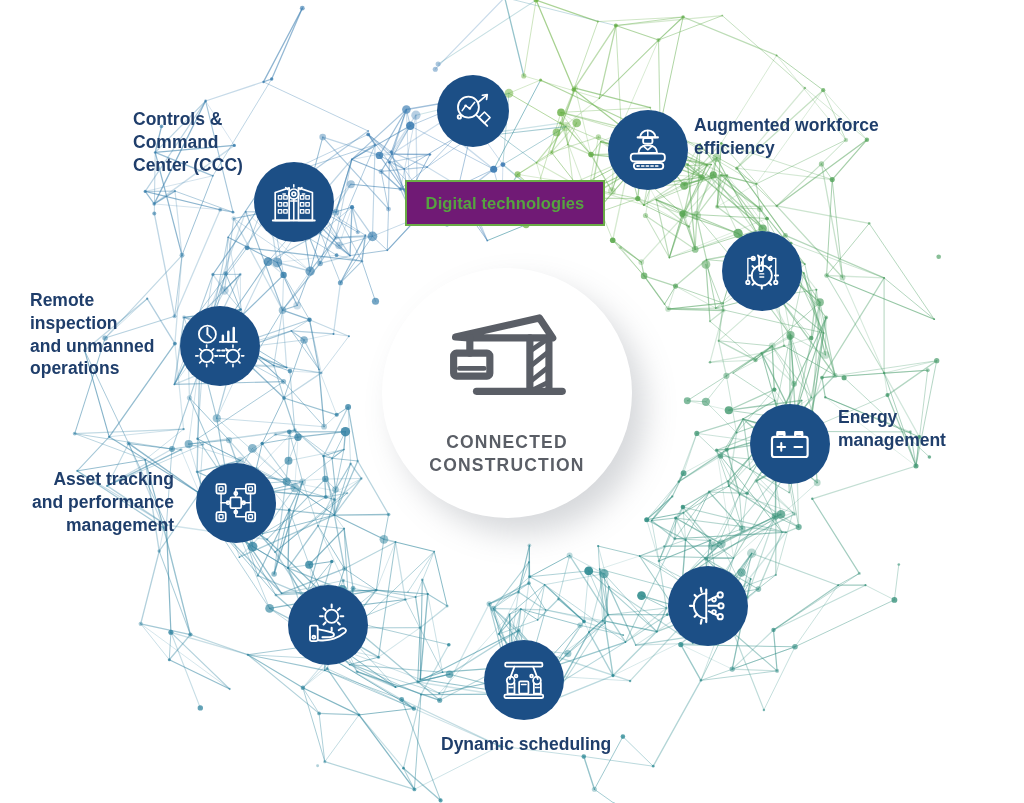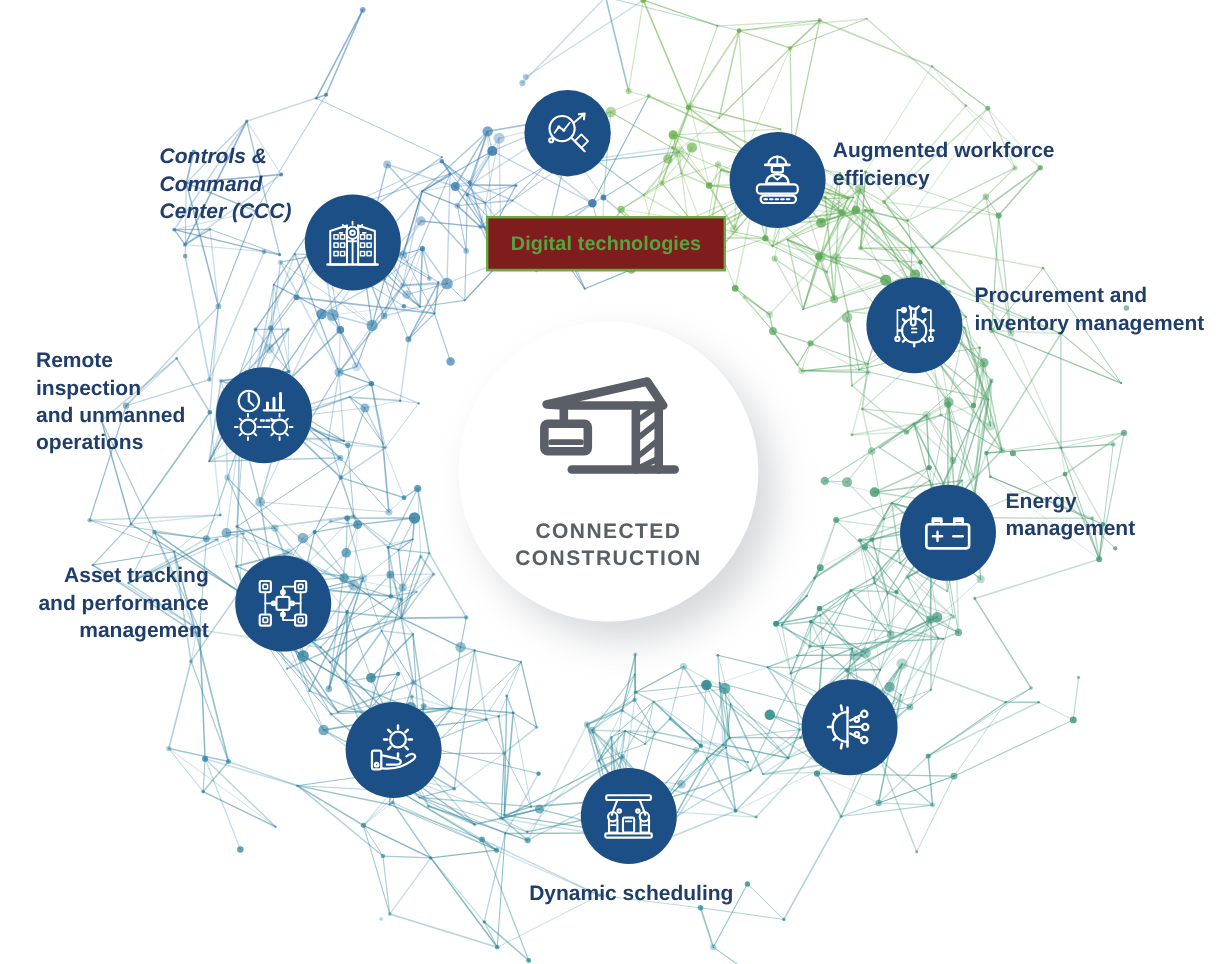--- a/index.html
+++ b/index.html
@@ -40,21 +40,21 @@
   .label{
     position:absolute;color:#1f3e6b;font-weight:700;font-size:17.5px;
     line-height:1.30;z-index:9;white-space:pre-line;
   }
   .label.right{text-align:left;}
   .label.left{text-align:left;}
 
   
   .badge{
     position:absolute;left:405px;top:180px;width:196px;height:42px;
-    border:2px solid #6aab46;background:#7f1d1d;
+    border:2px solid #6aab46;background:#701a75;
     display:flex;align-items:center;justify-content:center;z-index:9;
   }
   .badge span{color:#56a340;font-weight:700;font-size:16.5px;letter-spacing:.1px;}
 </style>
 </head>
 <body>
 
 <div id="stage">
 
   <svg id="netsvg" viewBox="0 0 1024 803" xmlns="http://www.w3.org/2000/svg" aria-hidden="true">
@@ -2044,22 +2044,20 @@
         <path d="M29.5 36 L34.5 36 M29.5 40 L34.5 40" stroke-width="1.8"></path>
         <path d="M22 16 L14 16 L14 44" stroke-width="1.8"></path>
         <path d="M42 16 L50 16 L50 44" stroke-width="1.8"></path>
         <circle cx="14" cy="47" r="2.2"></circle>
         <circle cx="50" cy="47" r="2.2"></circle>
         <circle cx="21" cy="16" r="2.2"></circle>
         <circle cx="43" cy="16" r="2.2"></circle>
       </g>
     </svg>
   </div>
-  <div class="label right" style="left:812px;top:235px;">Procurement and
-inventory management</div>
 
   <div class="node big" style="left:750px;top:404px;">
     <svg viewBox="0 0 64 64" xmlns="http://www.w3.org/2000/svg">
       <g fill="none" stroke="#ffffff" stroke-width="2.8" stroke-linecap="round" stroke-linejoin="round">
         <rect x="9" y="23" width="46" height="26" rx="3"></rect>
         <path d="M16 23 L16 17 L25 17 L25 23"></path>
         <path d="M39 23 L39 17 L48 17 L48 23"></path>
         <path d="M16 19.5 L25 19.5" stroke-width="3"></path>
         <path d="M39 19.5 L48 19.5" stroke-width="3"></path>
         <path d="M16 36 L26 36 M21 31 L21 41" stroke-width="2.6"></path>
@@ -2197,17 +2195,17 @@
         <rect x="47.5" y="42" width="4.5" height="4.5" stroke-width="1.6"></rect>
         <circle cx="32" cy="22" r="6.5"></circle>
         <circle cx="32" cy="22" r="2.4"></circle>
         <path d="M32 13 L32 10 M24 16 L21.5 13.5 M40 16 L42.5 13.5
                  M21 22 L18 22 M43 22 L46 22" stroke-width="2"></path>
         <path d="M28 31 L36 31" stroke-width="2"></path>
         <path d="M32 28.5 L32 56" stroke-width="2"></path>
       </g>
     </svg>
   </div>
-  <div class="label left" style="left:133px;top:119px;font-style:italic;">Controls &amp;
+  <div class="label left" style="left:133px;top:108px;">Controls &amp;
 Command
 Center (CCC)</div>
 
 </div>
 
 </body></html>

